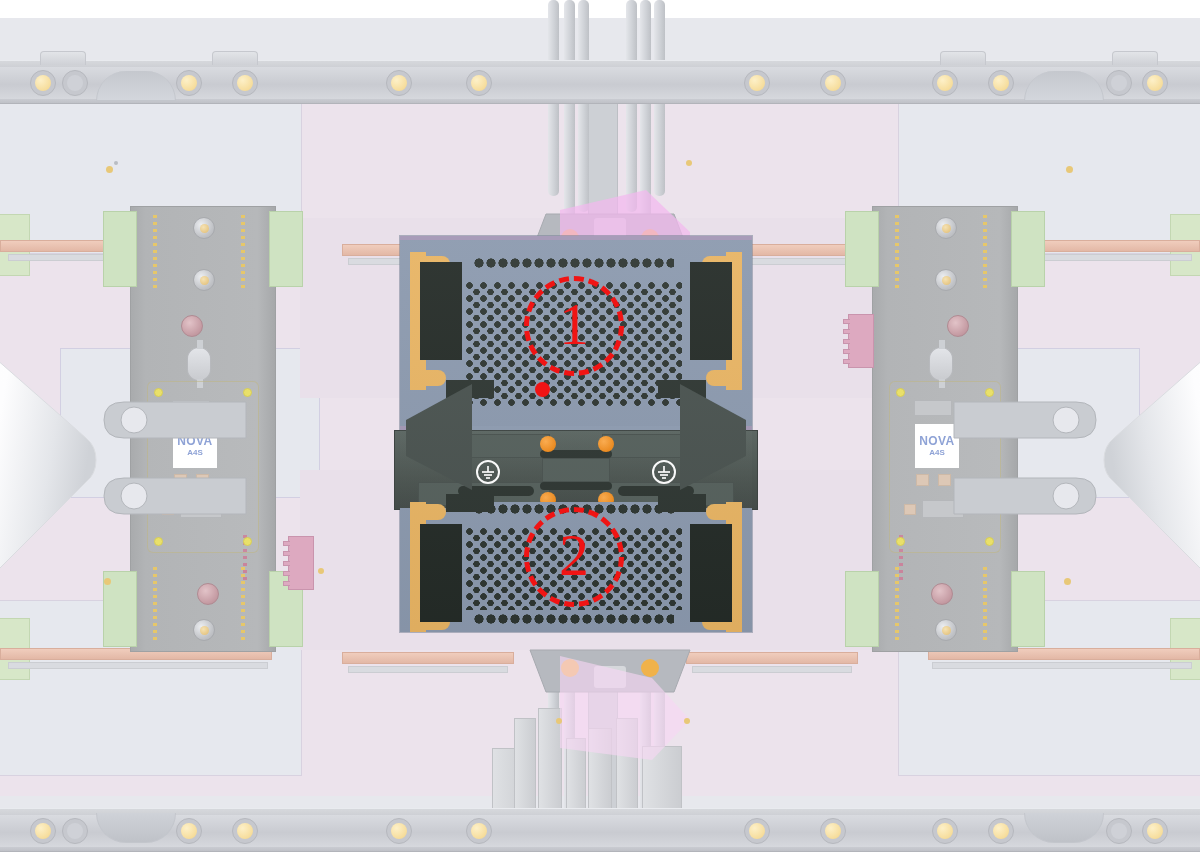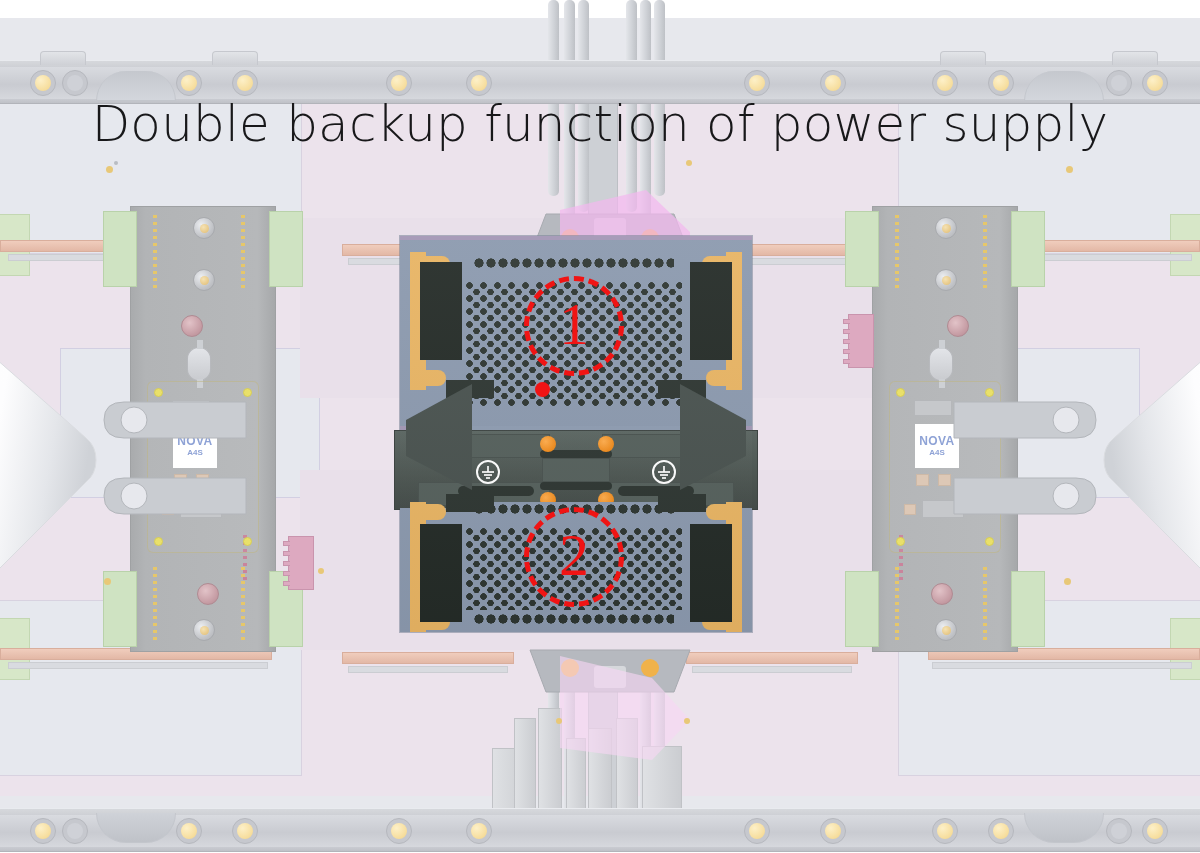--- a/index.html
+++ b/index.html
@@ -653,15 +653,14 @@
 
   <div class="ann-circle" style="left:524px; top:276px; width:100px; height:100px;">
     <span class="ann-num">1</span>
   </div>
   <div class="ann-dot" style="left:535px; top:382px;"></div>
 
   <div class="ann-circle" style="left:524px; top:507px; width:100px; height:100px;">
     <span class="ann-num">2</span>
   </div>
 
-  <div class="title">Double backup function of power supply</div>
 
 </div>
 
 </body></html>

